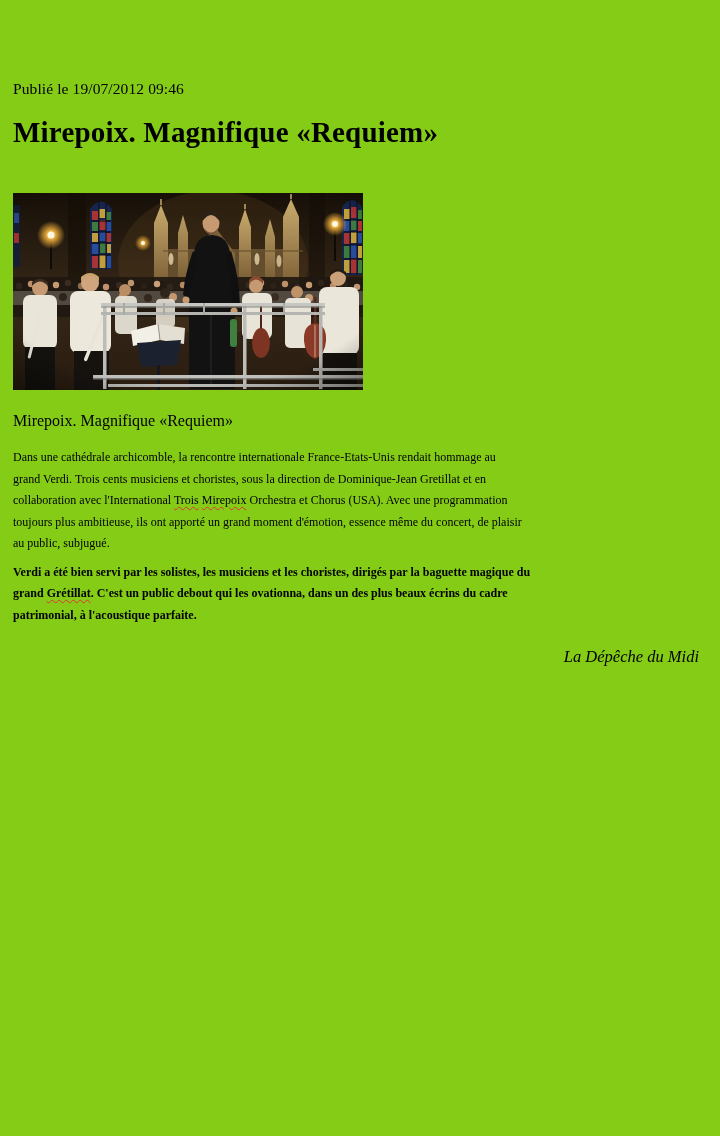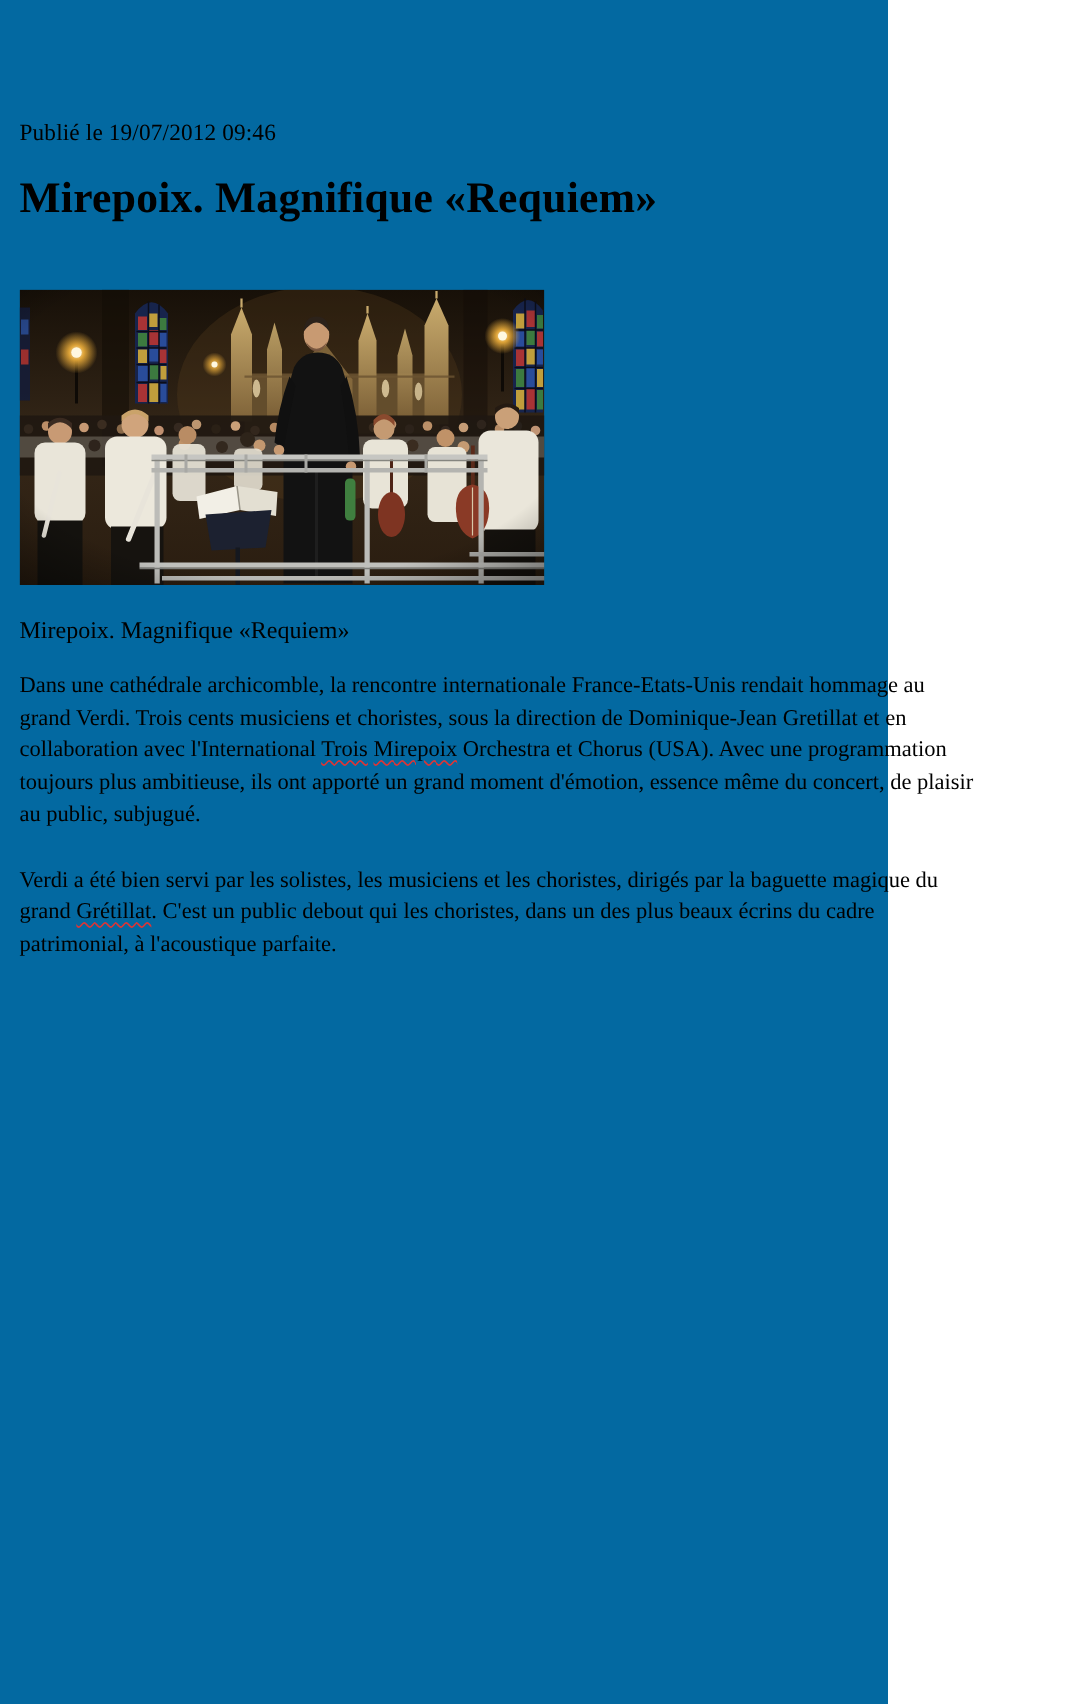--- a/index.html
+++ b/index.html
@@ -3,21 +3,21 @@
 <meta charset="utf-8">
 <style>
   html, body { margin: 0; padding: 0; }
   body {
     width: 720px; height: 1136px;
     background: #ffffff;
     font-family: "Liberation Serif", serif;
     color: #000000;
     overflow: hidden;
   }
-  .page { position: relative; width: 592px; height: 1136px; background: #0369a1; }
+  .page { position: relative; width: 720px; height: 1136px; background: #84cc16; }
   .content { padding-left: 13px; padding-right: 21px; }
   .published {
     padding-top: 80px;
     font-size: 15.5px;
     line-height: 18px;
     letter-spacing: 0.1px;
   }
   h1.title {
     margin: 18px 0 0 0;
     font-size: 29px;
@@ -31,26 +31,26 @@
     overflow: hidden;
   }
   .photo-wrap svg { display: block; }
   .caption {
     margin-top: 21px;
     font-size: 16px;
     line-height: 20px;
   }
   p.body-para {
     margin: 16px 0 0 0;
-    font-size: 15px;
+    font-size: 12px;
     line-height: 21.5px;
     width: 690px;
     white-space: pre-line;
   }
-  p.para-2 { margin-top: 22px; }
+  p.para-2 { margin-top: 7px; font-weight: bold; }
   .misspelled {
     text-decoration-line: underline;
     text-decoration-style: wavy;
     text-decoration-color: #e03434;
     text-decoration-thickness: 1px;
     text-underline-offset: 2px;
   }
   .attribution {
     margin-top: 21px;
     font-size: 16.5px;
@@ -297,18 +297,19 @@
 
     <div class="caption">Mirepoix. Magnifique «Requiem»</div>
 
     <p class="body-para para-1"><span>Dans une cathédrale archicomble, la rencontre internationale France-Etats-Unis rendait hommage au
 grand Verdi. Trois cents musiciens et choristes, sous la direction de Dominique-Jean Gretillat et en
 collaboration avec l'International </span><span class="misspelled">Trois</span><span> </span><span class="misspelled">Mirepoix</span><span> Orchestra et Chorus (USA). Avec une programmation
 toujours plus ambitieuse, ils ont apporté un grand moment d'émotion, essence même du concert, de plaisir
 au public, subjugué.</span></p>
 
     <p class="body-para para-2"><span>Verdi a été bien servi par les solistes, les musiciens et les choristes, dirigés par la baguette magique du
-grand </span><span class="misspelled">Grétillat</span><span>. C'est un public debout qui les choristes, dans un des plus beaux écrins du cadre
+grand </span><span class="misspelled">Grétillat</span><span>. C'est un public debout qui les ovationna, dans un des plus beaux écrins du cadre
 patrimonial, à l'acoustique parfaite.</span></p>
 
+    <div class="attribution">La Dépêche du Midi</div>
 
   </div>
 </div>
 
 </body></html>

